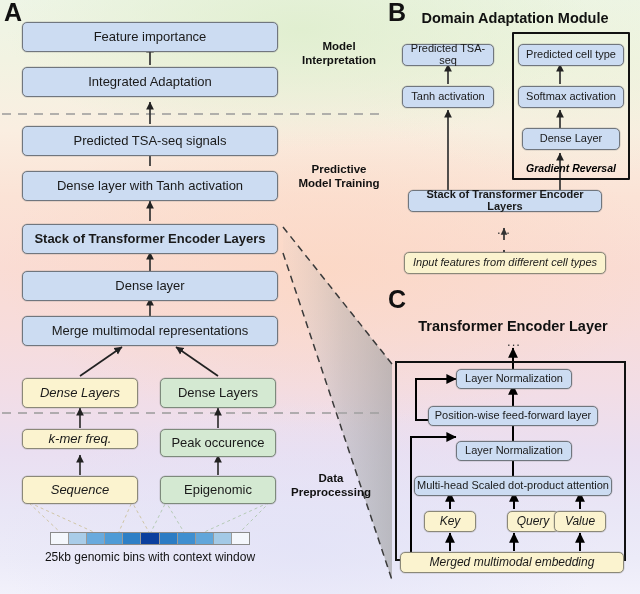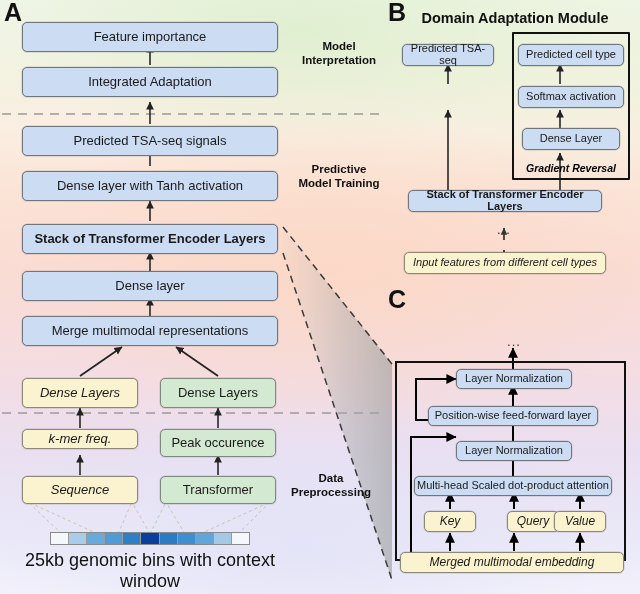--- a/index.html
+++ b/index.html
@@ -52,21 +52,21 @@
   .bold{font-weight:bold;}
   .s13{font-size:13px;}
   .s12{font-size:12px;}
   .s11{font-size:11px;}
 
   
   .txt{position:absolute;color:#111;}
   .panelLetter{font-size:25px;font-weight:bold;letter-spacing:0;}
   .panelTitle{font-size:14.5px;font-weight:bold;text-align:center;}
   .sideLabel{font-size:11.5px;font-weight:bold;text-align:center;line-height:1.18;}
-  .caption{font-size:18px;text-align:center;}
+  .caption{font-size:12px;text-align:center;}
   .grBox{
     position:absolute;box-sizing:border-box;border:2px solid #111;background:transparent;border-radius:1px;
   }
   .grLabel{position:absolute;font-size:10.5px;font-weight:bold;font-style:italic;text-align:center;}
   .dots{position:absolute;font-size:13px;color:#333;letter-spacing:1px;text-align:center;}
 
   
   .strip{position:absolute;display:flex;box-sizing:border-box;border:1px solid #8a8a8a;background:#fff;}
   .bin{flex:1 1 auto;border-right:1px solid #9a9a9a;box-sizing:border-box;}
   .bin:last-child{border-right:none;}
@@ -172,21 +172,21 @@
   <div class="box blue s13" style="left:22px;top:271px;width:256px;height:30px;">Dense layer</div>
   <div class="box blue s13" style="left:22px;top:316px;width:256px;height:30px;">Merge multimodal representations</div>
 
   <div class="box yellow s13" style="left:22px;top:378px;width:116px;height:30px;">Dense Layers</div>
   <div class="box green s13" style="left:160px;top:378px;width:116px;height:30px;">Dense Layers</div>
 
   <div class="box yellow s13" style="left:22px;top:429px;width:116px;height:20px;">k-mer freq.</div>
   <div class="box green s13" style="left:160px;top:429px;width:116px;height:28px;">Peak occurence</div>
 
   <div class="box yellow s13" style="left:22px;top:476px;width:116px;height:28px;">Sequence</div>
-  <div class="box green s13" style="left:160px;top:476px;width:116px;height:28px;">Transformer</div>
+  <div class="box green s13" style="left:160px;top:476px;width:116px;height:28px;">Epigenomic</div>
 
   <div class="strip" id="binstrip" style="left:50px;top:532px;width:200px;height:13px;">
       <div class="bin" style="background: rgb(244, 247, 252);"></div>
       <div class="bin" style="background: rgb(169, 204, 232);"></div>
       <div class="bin" style="background: rgb(105, 170, 221);"></div>
       <div class="bin" style="background: rgb(78, 155, 214);"></div>
       <div class="bin" style="background: rgb(46, 127, 198);"></div>
       <div class="bin" style="background: rgb(11, 63, 158);"></div>
       <div class="bin" style="background: rgb(44, 124, 196);"></div>
       <div class="bin" style="background: rgb(63, 143, 208);"></div>
@@ -209,30 +209,32 @@
     <span>Preprocessing</span>
   </div>
 
   <div class="txt panelLetter" style="left:388px;top:-2px;">B</div>
   <div class="txt panelTitle" style="left:400px;top:10px;width:230px;">Domain Adaptation Module</div>
 
   <div class="grBox" style="left:512px;top:32px;width:118px;height:148px;"></div>
   <div class="grLabel" style="left:512px;top:162px;width:118px;">Gradient Reversal</div>
 
   <div class="box blue s11" style="left:402px;top:44px;width:92px;height:22px;">Predicted TSA-seq</div>
+  <div class="box blue s11" style="left:402px;top:86px;width:92px;height:22px;">Tanh activation</div>
 
   <div class="box blue s11" style="left:518px;top:44px;width:106px;height:22px;">Predicted cell type</div>
   <div class="box blue s11" style="left:518px;top:86px;width:106px;height:22px;">Softmax activation</div>
   <div class="box blue s11" style="left:522px;top:128px;width:98px;height:22px;">Dense Layer</div>
 
   <div class="box blue s11 bold" style="left:408px;top:190px;width:194px;height:22px;">Stack of Transformer Encoder Layers</div>
   <div class="dots" style="left:484px;top:222px;width:40px;">...</div>
   <div class="box yellow s11" style="left:404px;top:252px;width:202px;height:22px;">Input features from different cell types</div>
 
   <div class="txt panelLetter" style="left:388px;top:285px;">C</div>
+  <div class="txt panelTitle" style="left:398px;top:318px;width:230px;">Transformer Encoder Layer</div>
   <div class="dots" style="left:494px;top:334px;width:40px;">...</div>
 
   <div class="box blue s11" style="left:456px;top:369px;width:116px;height:20px;">Layer Normalization</div>
   <div class="box blue s11" style="left:428px;top:406px;width:170px;height:20px;">Position-wise feed-forward layer</div>
   <div class="box blue s11" style="left:456px;top:441px;width:116px;height:20px;">Layer Normalization</div>
   <div class="box blue s11" style="left:414px;top:476px;width:198px;height:20px;">Multi-head Scaled dot-product attention</div>
 
   <div class="box yellow s12" style="left:424px;top:511px;width:52px;height:21px;">Key</div>
   <div class="box yellow s12" style="left:488px;top:511px;width:52px;height:21px;margin-left:19px;">Query</div>
   <div class="box yellow s12" style="left:554px;top:511px;width:52px;height:21px;">Value</div>

